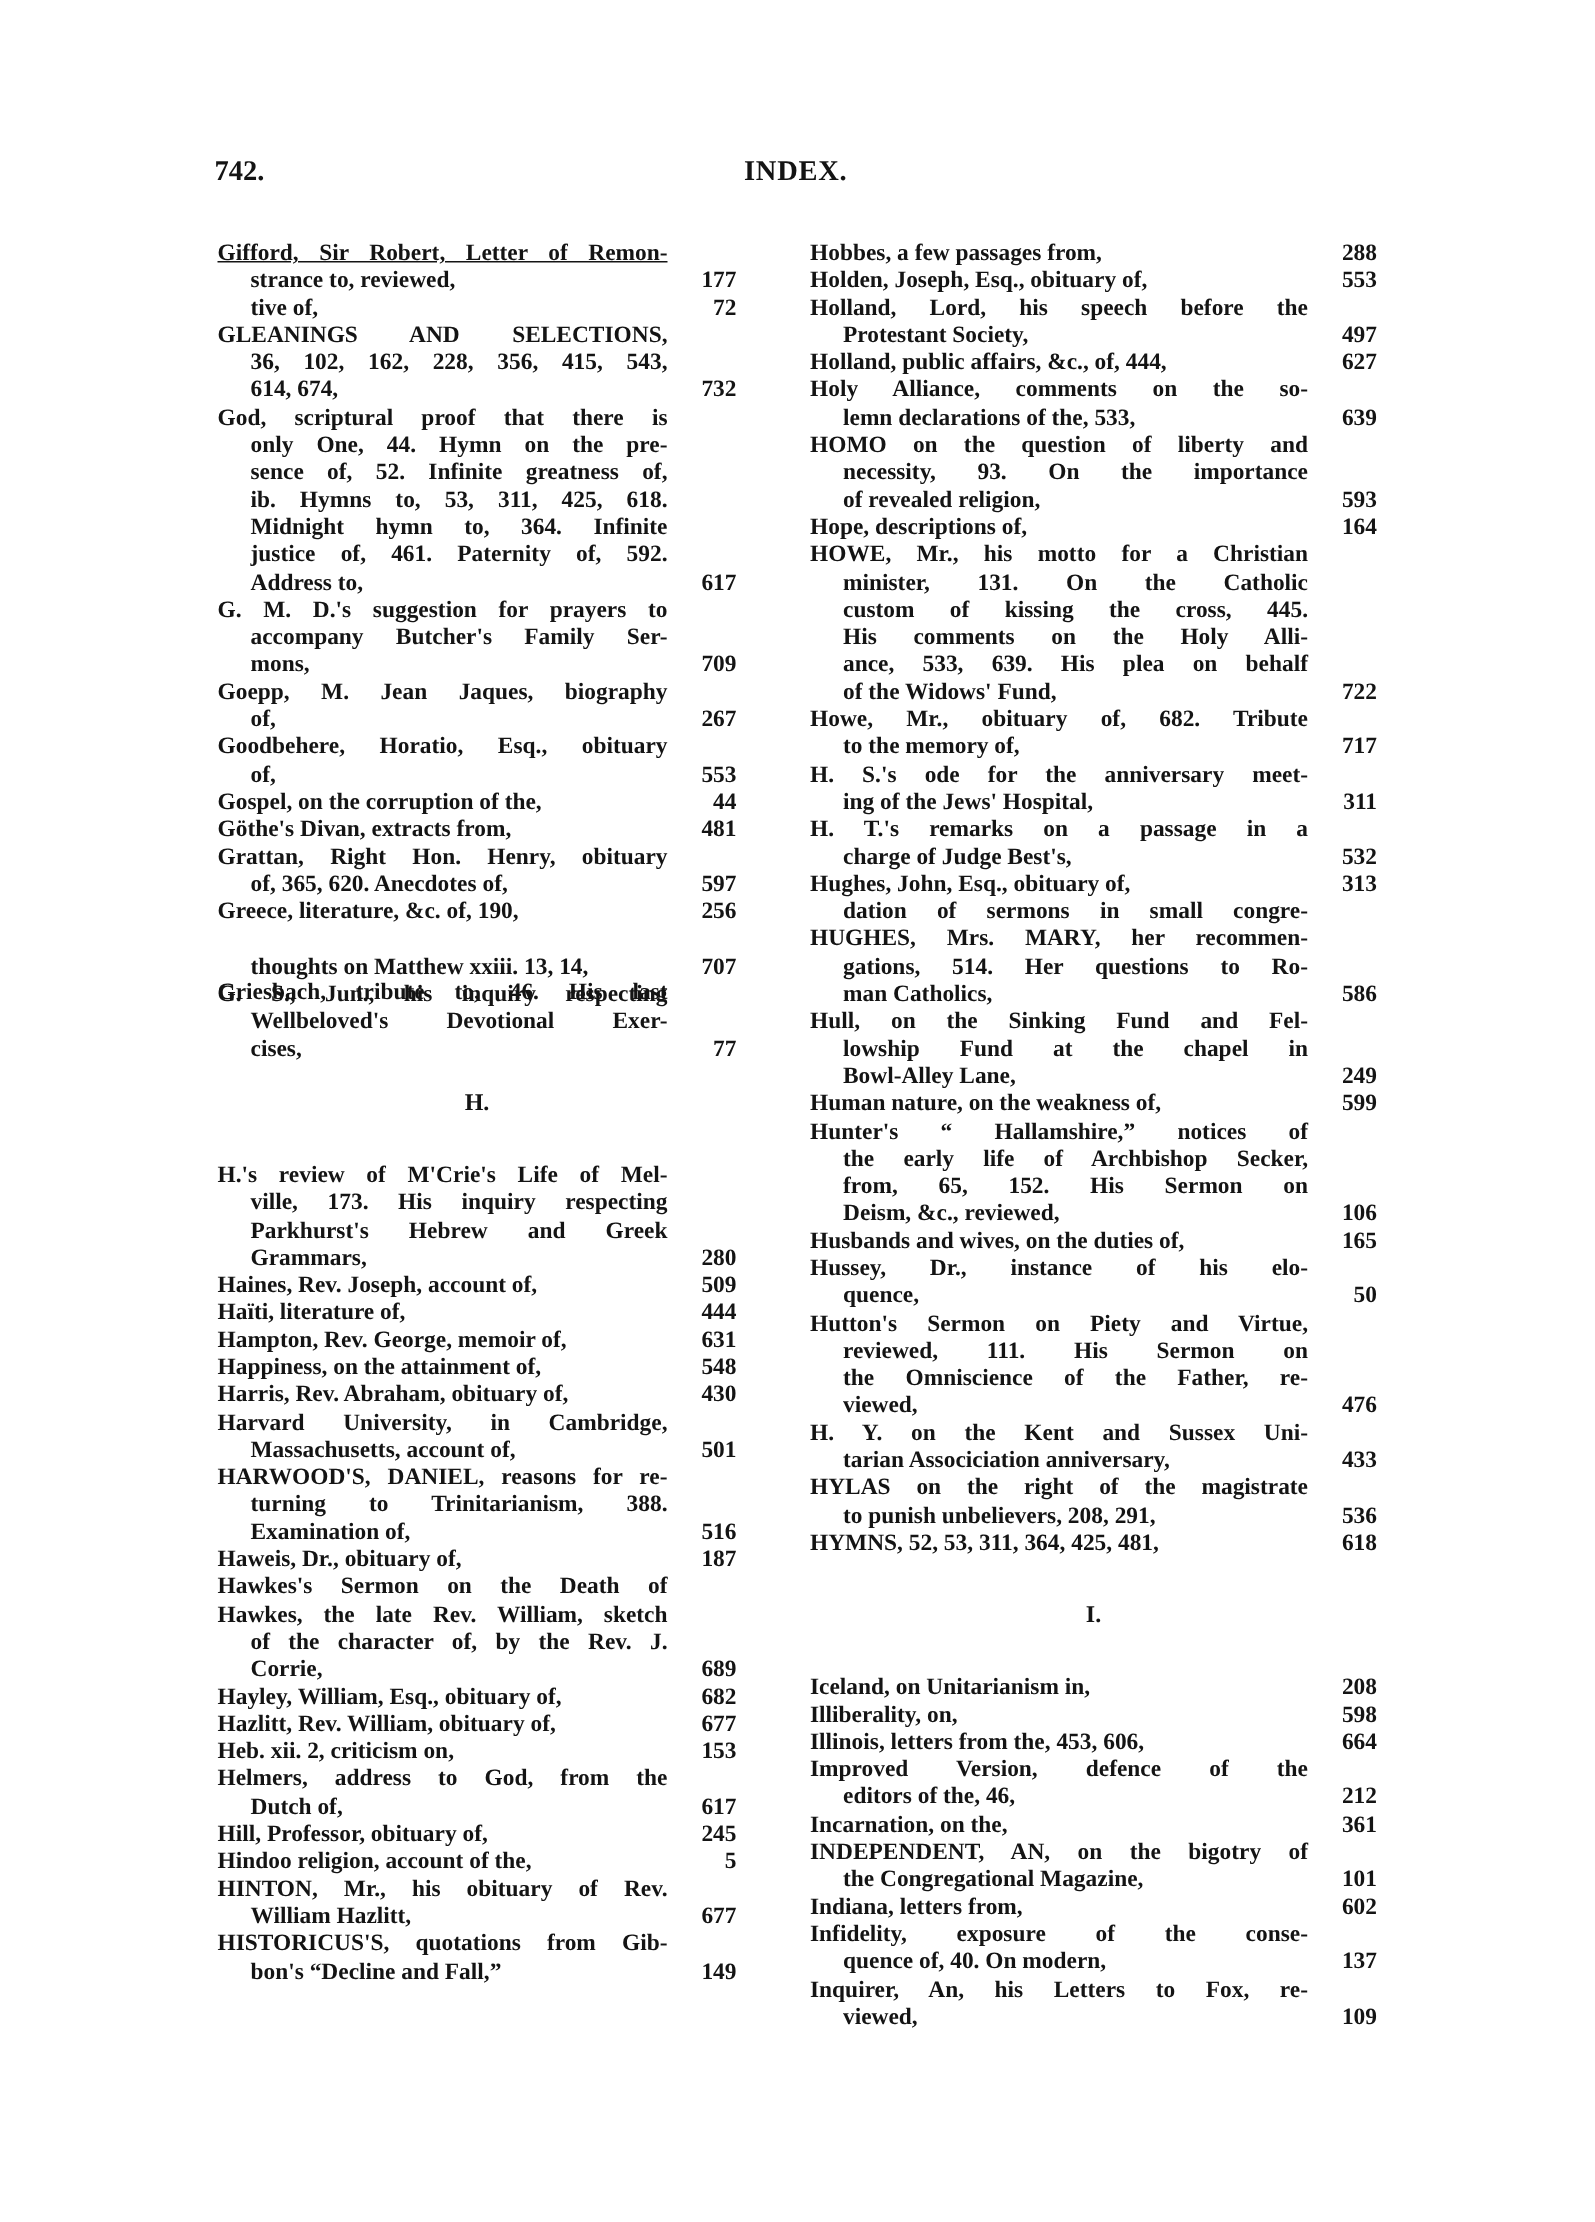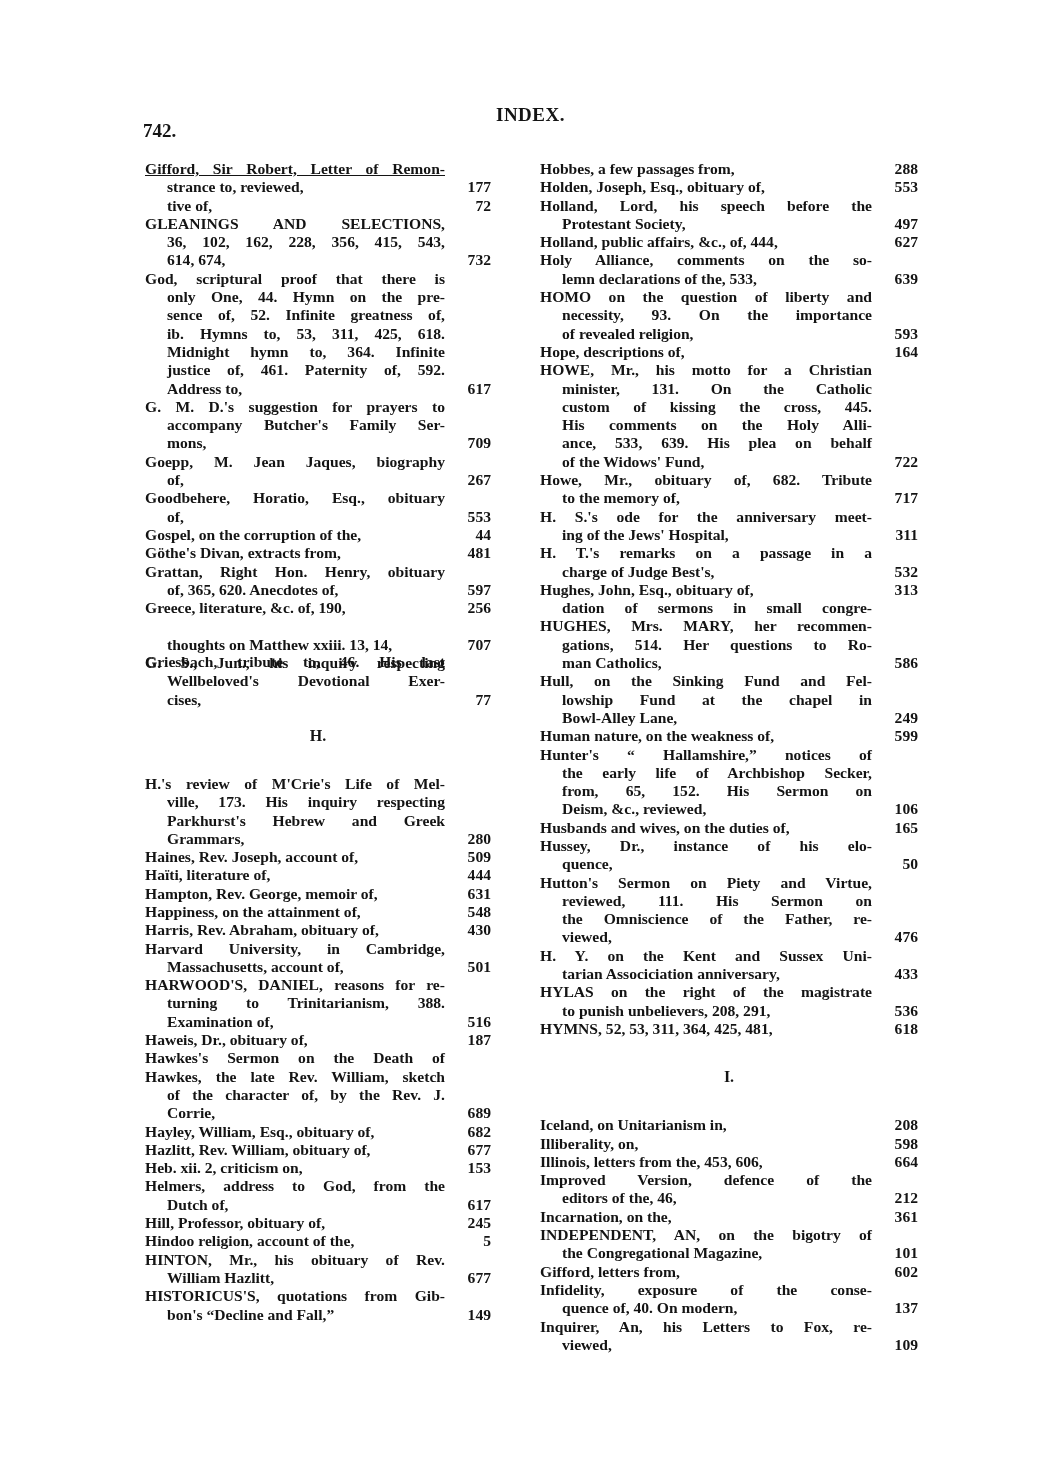--- a/index.html
+++ b/index.html
@@ -1,19 +1,19 @@
 <!DOCTYPE html>
 <html><head>
 <meta charset="utf-8">
 <style>
   html, body { margin:0; padding:0; background:#ffffff; }
   body { width:1063px; height:1481px; position:relative; overflow:hidden;
          font-family:"DejaVu Serif","Liberation Serif",serif; color:#141414; }
   .page-header { position:absolute; top:104px; left:143px; width:775px; height:28px; }
-  .page-num { position:absolute; left:0; top:16px; font-size:19px; font-weight:bold; font-family:"Liberation Serif",serif; }
+  .page-num { position:absolute; left:0; top:0; font-size:19px; font-weight:bold; font-family:"Liberation Serif",serif; }
   .running-title { position:absolute; left:0; width:775px; text-align:center; top:0; font-size:19px; font-weight:bold; letter-spacing:0.5px; font-family:"Liberation Serif",serif; }
   .column { position:absolute; top:160px; }
   .col-left { left:145px; width:346px; }
   .col-right { left:540px; width:378px; }
   .entry { position:relative; font-family:"Liberation Serif",serif; font-size:15.6px; font-weight:bold; line-height:18.3px; }
   .entry .line { position:relative; white-space:nowrap; height:18.3px; }
   .entry .line.cont { padding-left:22px; }
   .entry .txt { display:inline-block; }
   .line.just .txt { text-align:justify; text-align-last:justify; }
   .entry .pg { position:absolute; right:0; top:0; }
@@ -262,21 +262,21 @@
       <div class="line cont"><span class="txt">editors of the, 46,</span><span class="pg">212</span></div>
     </div>
     <div class="entry">
       <div class="line"><span class="txt">Incarnation, on the,</span><span class="pg">361</span></div>
     </div>
     <div class="entry">
       <div class="line just"><span class="txt" style="width: 332px;">INDEPENDENT, AN, on the bigotry of</span></div>
       <div class="line cont"><span class="txt">the Congregational Magazine,</span><span class="pg">101</span></div>
     </div>
     <div class="entry">
-      <div class="line"><span class="txt">Gifford, letters from,</span><span class="pg">602</span></div>
+      <div class="line"><span class="txt">Indiana, letters from,</span><span class="pg">602</span></div>
     </div>
     <div class="entry">
       <div class="line just"><span class="txt" style="width: 332px;">Infidelity, exposure of the conse-</span></div>
       <div class="line cont"><span class="txt">quence of, 40. On modern,</span><span class="pg">137</span></div>
     </div>
     <div class="entry">
       <div class="line just"><span class="txt" style="width: 332px;">Inquirer, An, his Letters to Fox, re-</span></div>
       <div class="line cont"><span class="txt">viewed,</span><span class="pg">109</span></div>
     </div>
   </div>

